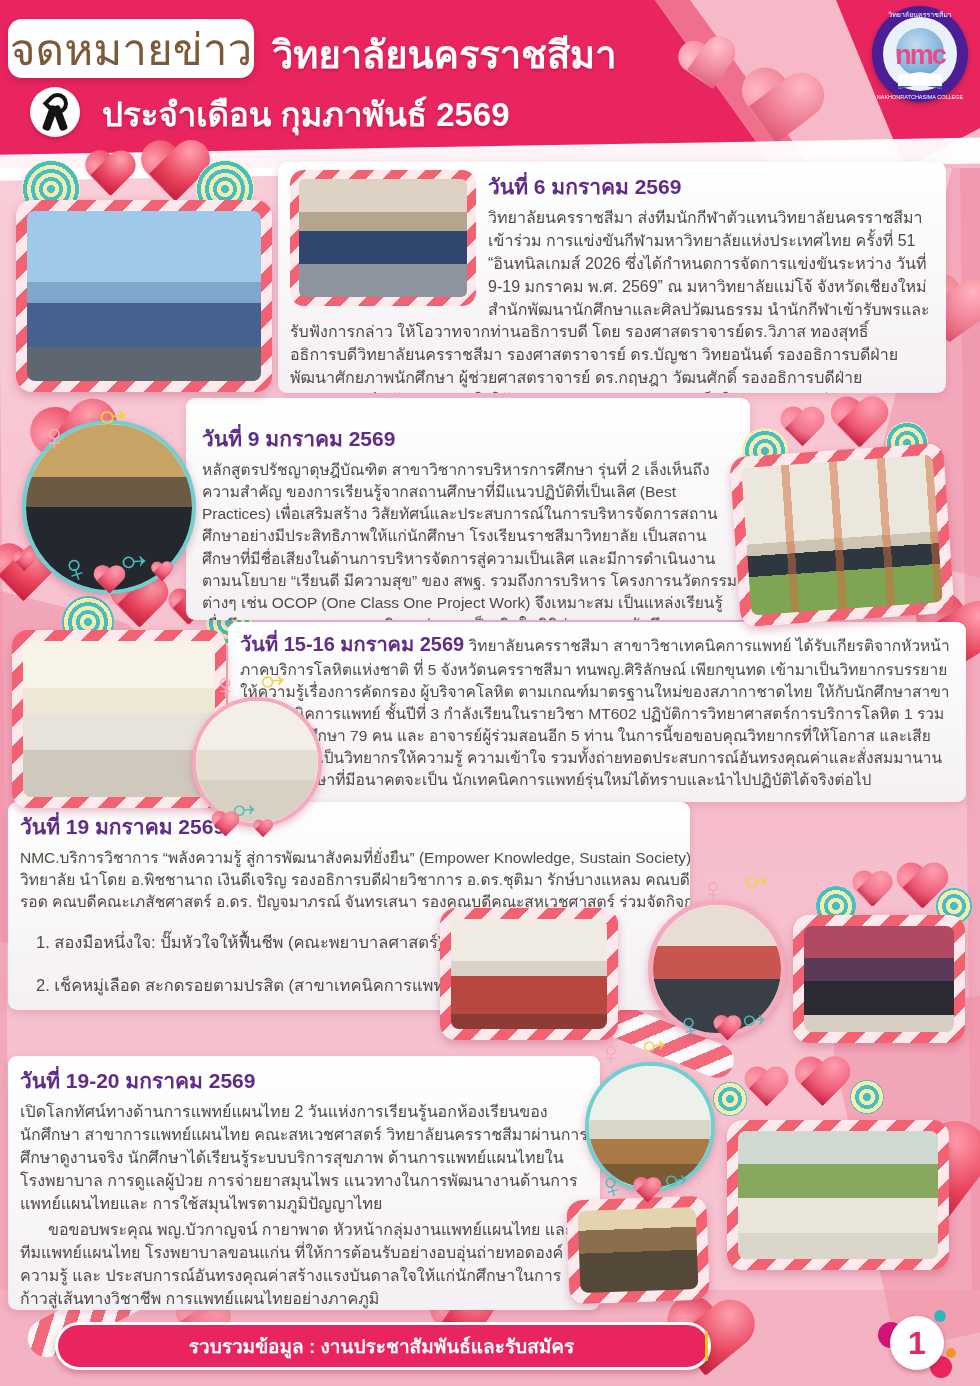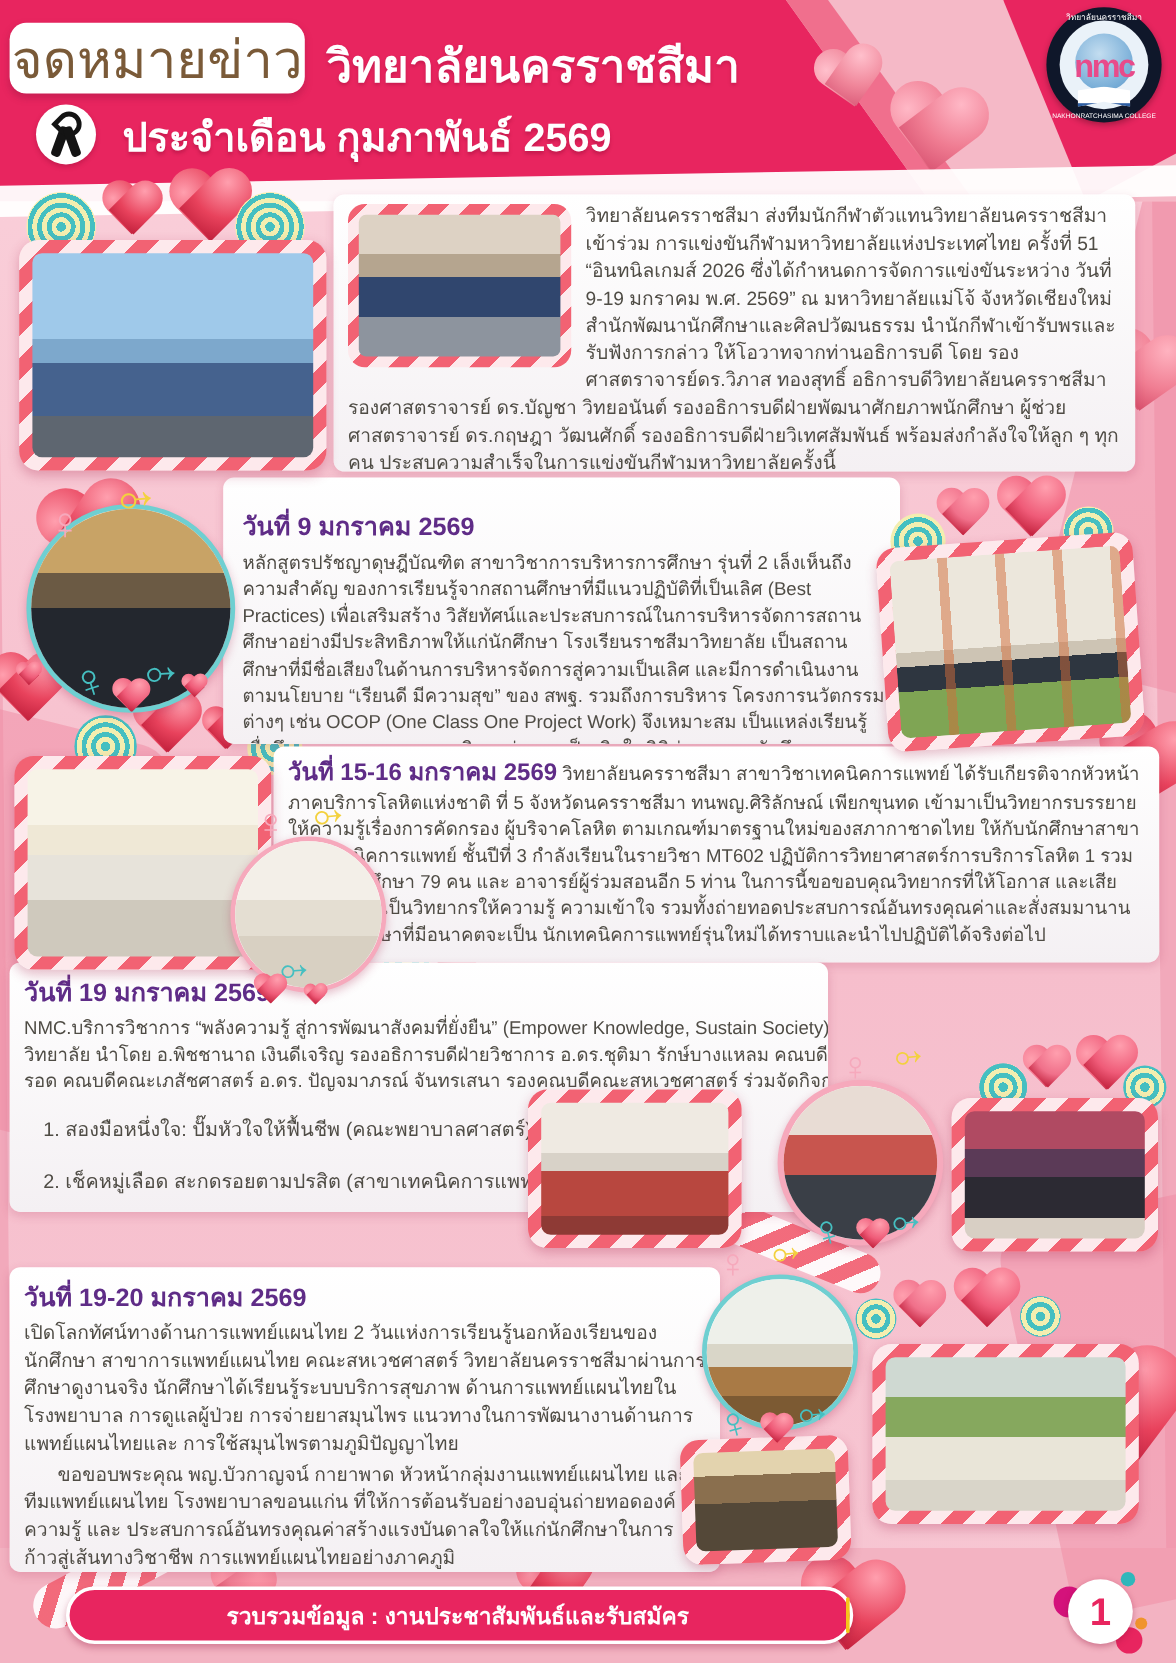--- a/index.html
+++ b/index.html
@@ -37,21 +37,21 @@
     display:flex;align-items:center;justify-content:center;box-shadow:0 3px 6px rgba(140,20,60,.35);}
   .badge-text{color:#7a5a38;font-size:44px;font-weight:normal;}
   .main-title{left:272px;top:24px;color:#fff;font-size:38px;font-weight:bold;text-shadow:0 2px 3px rgba(120,0,40,.3);}
   .ribbon-circle{left:30px;top:87px;width:50px;height:50px;border-radius:50%;background:#fff;box-shadow:0 2px 4px rgba(120,0,40,.3);}
   .ribbon-loop{position:absolute;left:17px;top:6px;width:13px;height:13px;border:4px solid #141414;border-radius:50% 50% 50% 0;transform:rotate(45deg);}
   .ribbon-circle::before,.ribbon-circle::after{content:"";position:absolute;width:8px;height:26px;background:#141414;border-radius:3px;top:18px;}
   .ribbon-circle::before{left:16px;transform:rotate(20deg);}
   .ribbon-circle::after{left:26px;transform:rotate(-20deg);}
   .sub-title{left:102px;top:88px;color:#fff;font-size:33px;font-weight:bold;text-shadow:0 2px 3px rgba(120,0,40,.3);}
   
-  .logo{left:872px;top:6px;width:96px;height:96px;border-radius:50%;background:#0f172a;box-shadow:0 2px 5px rgba(0,0,0,.3);}
+  .logo{left:872px;top:6px;width:96px;height:96px;border-radius:50%;background:#4c1d95;box-shadow:0 2px 5px rgba(0,0,0,.3);}
   .logo-inner{position:absolute;inset:11px;border-radius:50%;background:#eaf2f9;}
   .logo-globe{position:absolute;left:50%;top:22px;transform:translateX(-50%);width:48px;height:48px;border-radius:50%;
     background:radial-gradient(circle at 42% 35%, #c3ddf0, #77add7 70%, #5d94c4);}
   .logo-nmc{position:absolute;left:0;top:34px;width:100%;text-align:center;color:#e84b8a;font-size:27px;font-weight:bold;letter-spacing:-2px;}
   .logo-book{position:absolute;left:50%;bottom:13px;transform:translateX(-50%);width:44px;height:14px;background:#fff;
     clip-path:polygon(0 20%,50% 0,100% 20%,100% 100%,50% 75%,0 100%);border-bottom:3px solid #2d5ea3;}
   .logo-ttop{position:absolute;left:0;top:3px;width:100%;text-align:center;color:#fff;font-size:7px;}
   .logo-tbot{position:absolute;left:0;bottom:2px;width:100%;text-align:center;color:#fff;font-size:5.5px;}
   
   .box{position:absolute;background:linear-gradient(180deg,#ffffff 0%,#f4f0f3 100%);border-radius:9px;
@@ -143,20 +143,21 @@
 
 <div class="spiral" style="left:22px;top:160px;width:58px;height:58px;z-index:2;"></div>
 <div class="heart" style="left:82px;top:152px;width:55px;height:53px;z-index:2;"></div>
 <div class="heart" style="left:138px;top:142px;width:74px;height:72px;z-index:2;"></div>
 <div class="spiral" style="left:196px;top:160px;width:58px;height:58px;z-index:2;"></div>
 
 <div class="box" style="left:278px;top:162px;width:668px;height:231px;padding:8px 12px;box-sizing:border-box;">
   <span class="float-frame" style="width:168px;height:118px;">
     <span class="ph ph-meeting1" style="width:168px;height:118px;"></span>
   </span>
+  <p class="date">วันที่ 6 มกราคม 2569</p>
   <p class="bodytext">วิทยาลัยนครราชสีมา ส่งทีมนักกีฬาตัวแทนวิทยาลัยนครราชสีมาเข้าร่วม การแข่งขันกีฬามหาวิทยาลัยแห่งประเทศไทย ครั้งที่ 51 “อินทนิลเกมส์ 2026 ซึ่งได้กำหนดการจัดการแข่งขันระหว่าง วันที่ 9-19 มกราคม พ.ศ. 2569” ณ มหาวิทยาลัยแม่โจ้ จังหวัดเชียงใหม่ สำนักพัฒนานักศึกษาและศิลปวัฒนธรรม นำนักกีฬาเข้ารับพรและรับฟังการกล่าว ให้โอวาทจากท่านอธิการบดี โดย รองศาสตราจารย์ดร.วิภาส ทองสุทธิ์ อธิการบดีวิทยาลัยนครราชสีมา รองศาสตราจารย์ ดร.บัญชา วิทยอนันต์ รองอธิการบดีฝ่ายพัฒนาศักยภาพนักศึกษา ผู้ช่วยศาสตราจารย์ ดร.กฤษฎา วัฒนศักดิ์ รองอธิการบดีฝ่ายวิเทศสัมพันธ์ พร้อมส่งกำลังใจให้ลูก ๆ ทุกคน ประสบความสำเร็จในการแข่งขันกีฬามหาวิทยาลัยครั้งนี้</p>
 </div>
 <div class="candy" style="left:16px;top:200px;width:234px;height:170px;">
   <div class="ph ph-outdoor"></div>
 </div>
 
 <div class="box" style="left:186px;top:398px;width:564px;height:222px;padding:24px 10px 8px 16px;box-sizing:border-box;">
   <p class="date">วันที่ 9 มกราคม 2569</p>
   <p class="bodytext" style="font-size:15.5px;">หลักสูตรปรัชญาดุษฎีบัณฑิต สาขาวิชาการบริหารการศึกษา รุ่นที่ 2 เล็งเห็นถึงความสำคัญ ของการเรียนรู้จากสถานศึกษาที่มีแนวปฏิบัติที่เป็นเลิศ (Best Practices) เพื่อเสริมสร้าง วิสัยทัศน์และประสบการณ์ในการบริหารจัดการสถานศึกษาอย่างมีประสิทธิภาพให้แก่นักศึกษา โรงเรียนราชสีมาวิทยาลัย เป็นสถานศึกษาที่มีชื่อเสียงในด้านการบริหารจัดการสู่ความเป็นเลิศ และมีการดำเนินงานตามนโยบาย “เรียนดี มีความสุข” ของ สพฐ. รวมถึงการบริหาร โครงการนวัตกรรมต่างๆ เช่น OCOP (One Class One Project Work) จึงเหมาะสม เป็นแหล่งเรียนรู้เพื่อศึกษาแนวกระบวนการบริหารสู่ความเป็นเลิศในมิติต่างๆ คณะนักศึกษา และอาจารย์ จึงเข้าศึกษาดูงาน ณ โรงเรียนราชสีมาวิทยาลัย จ.นครราชสีมา</p>
 </div>

